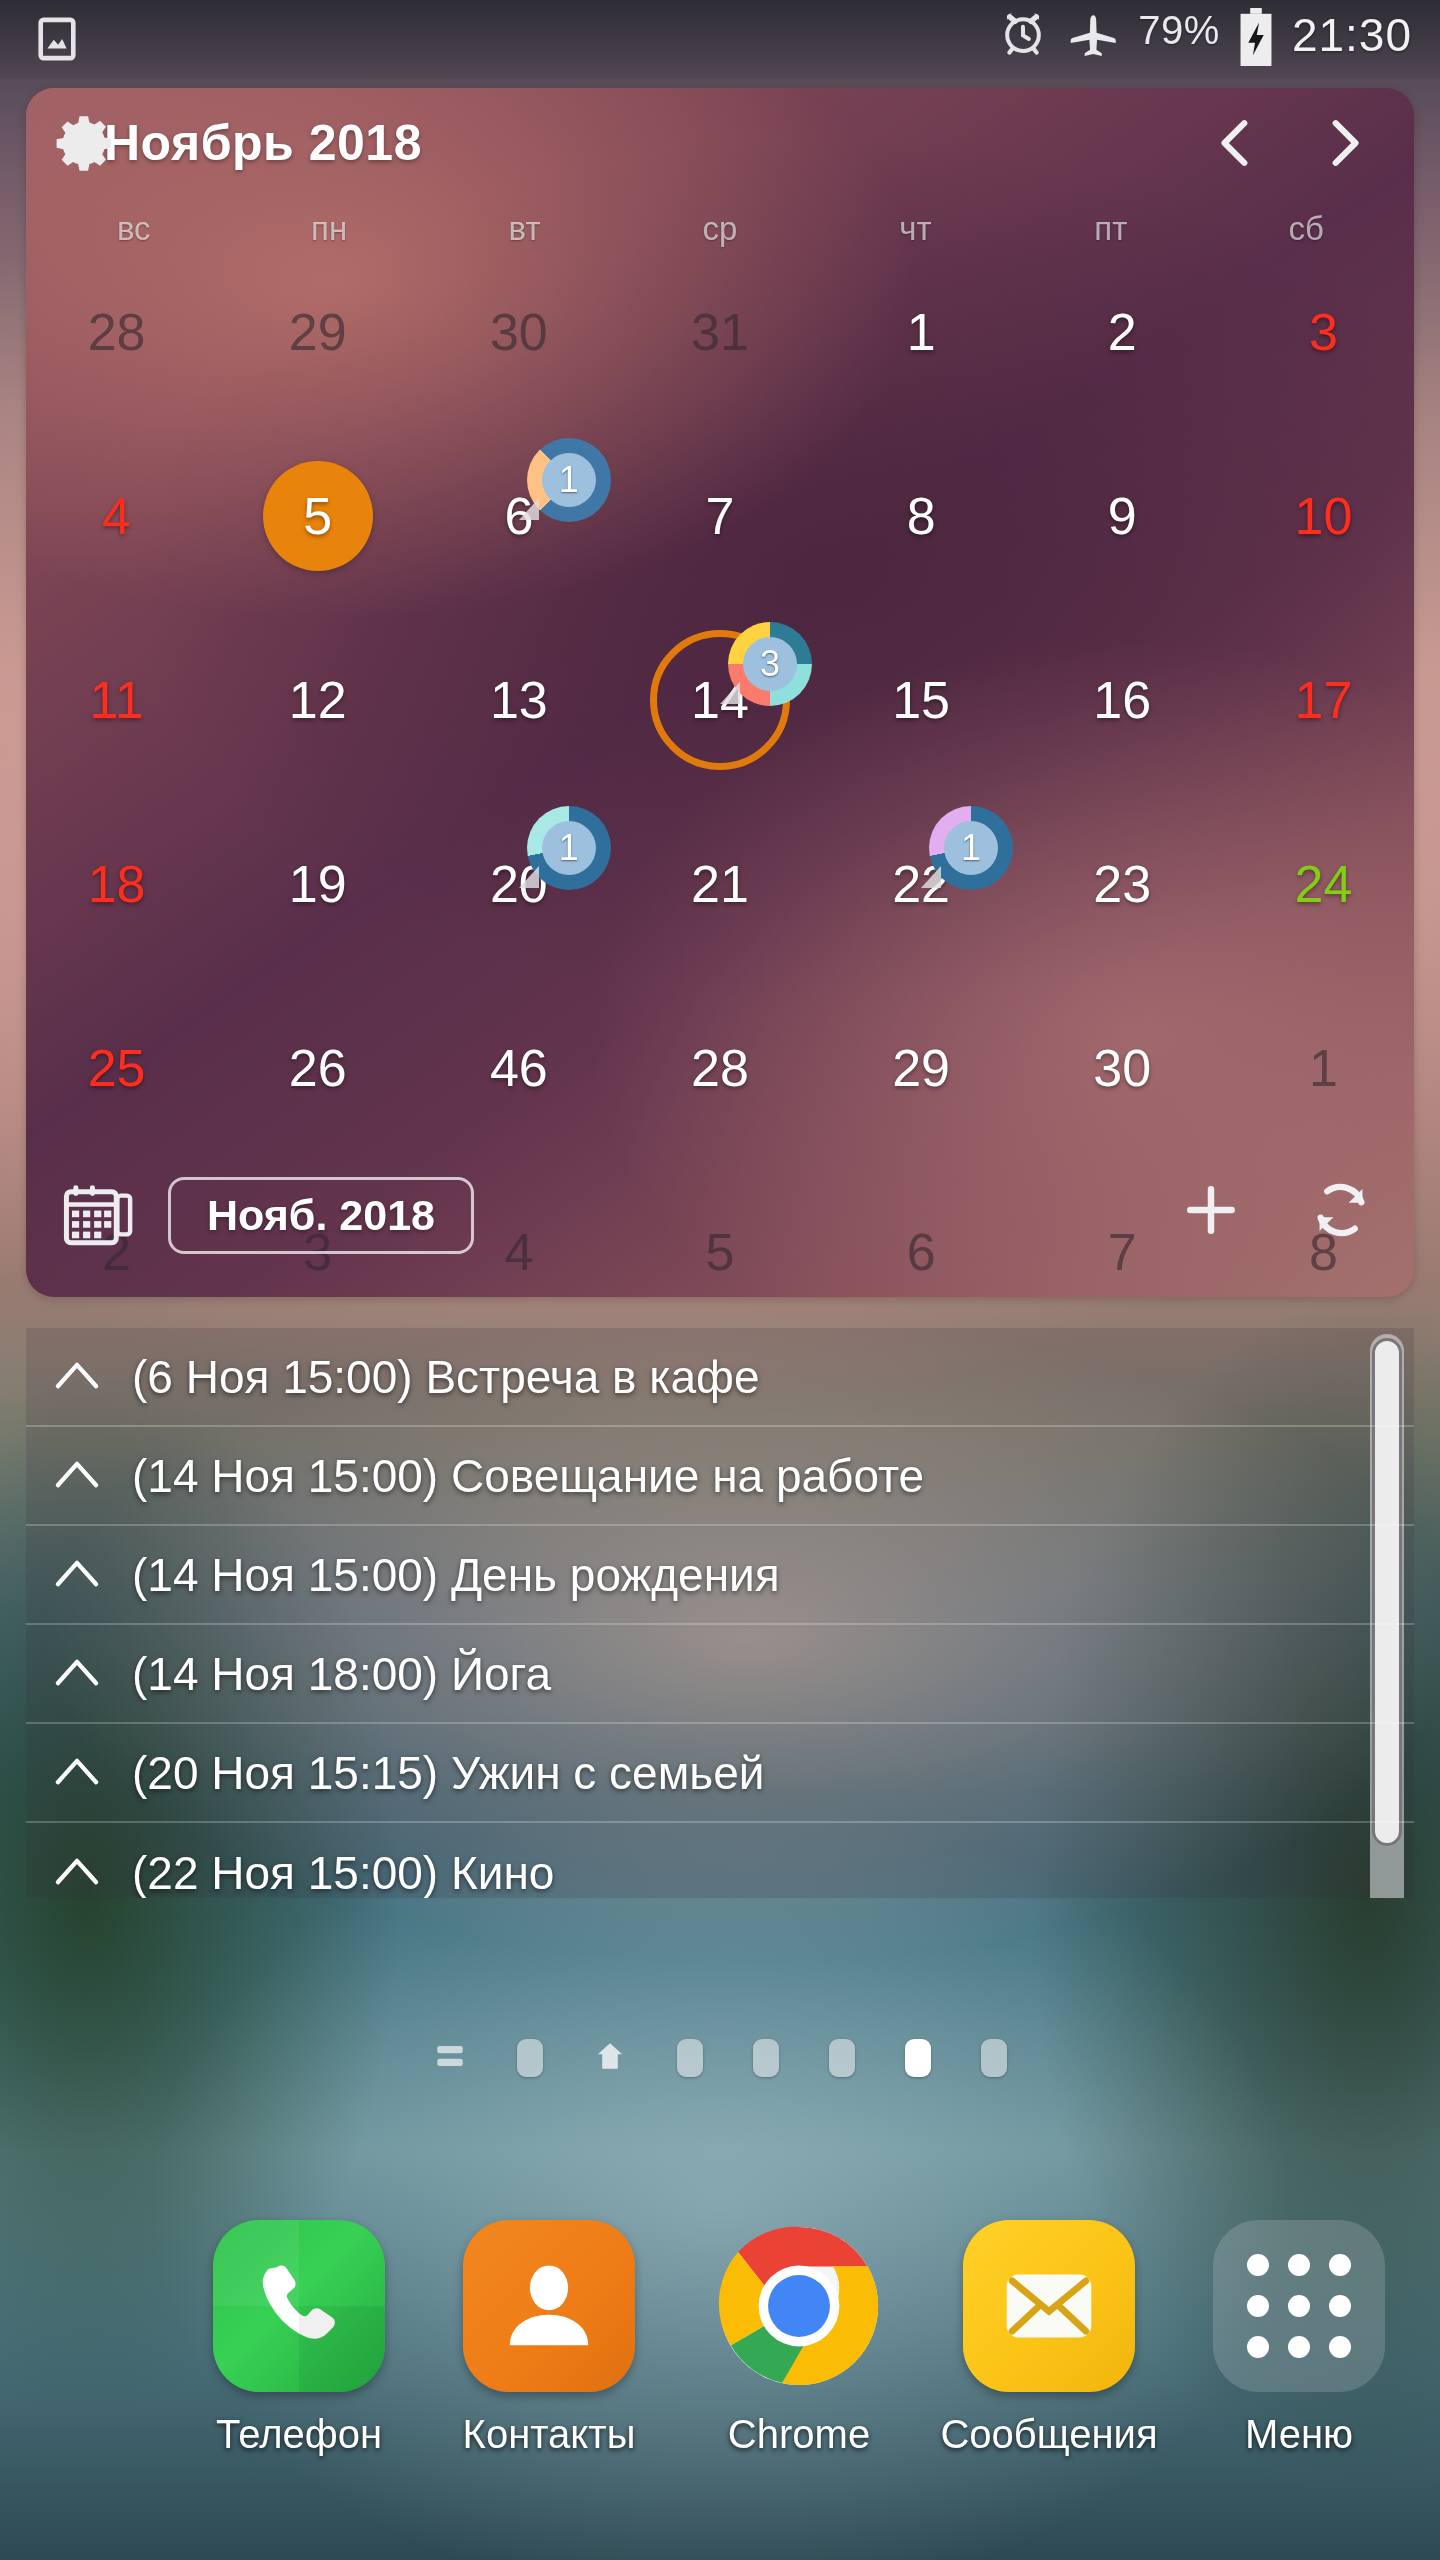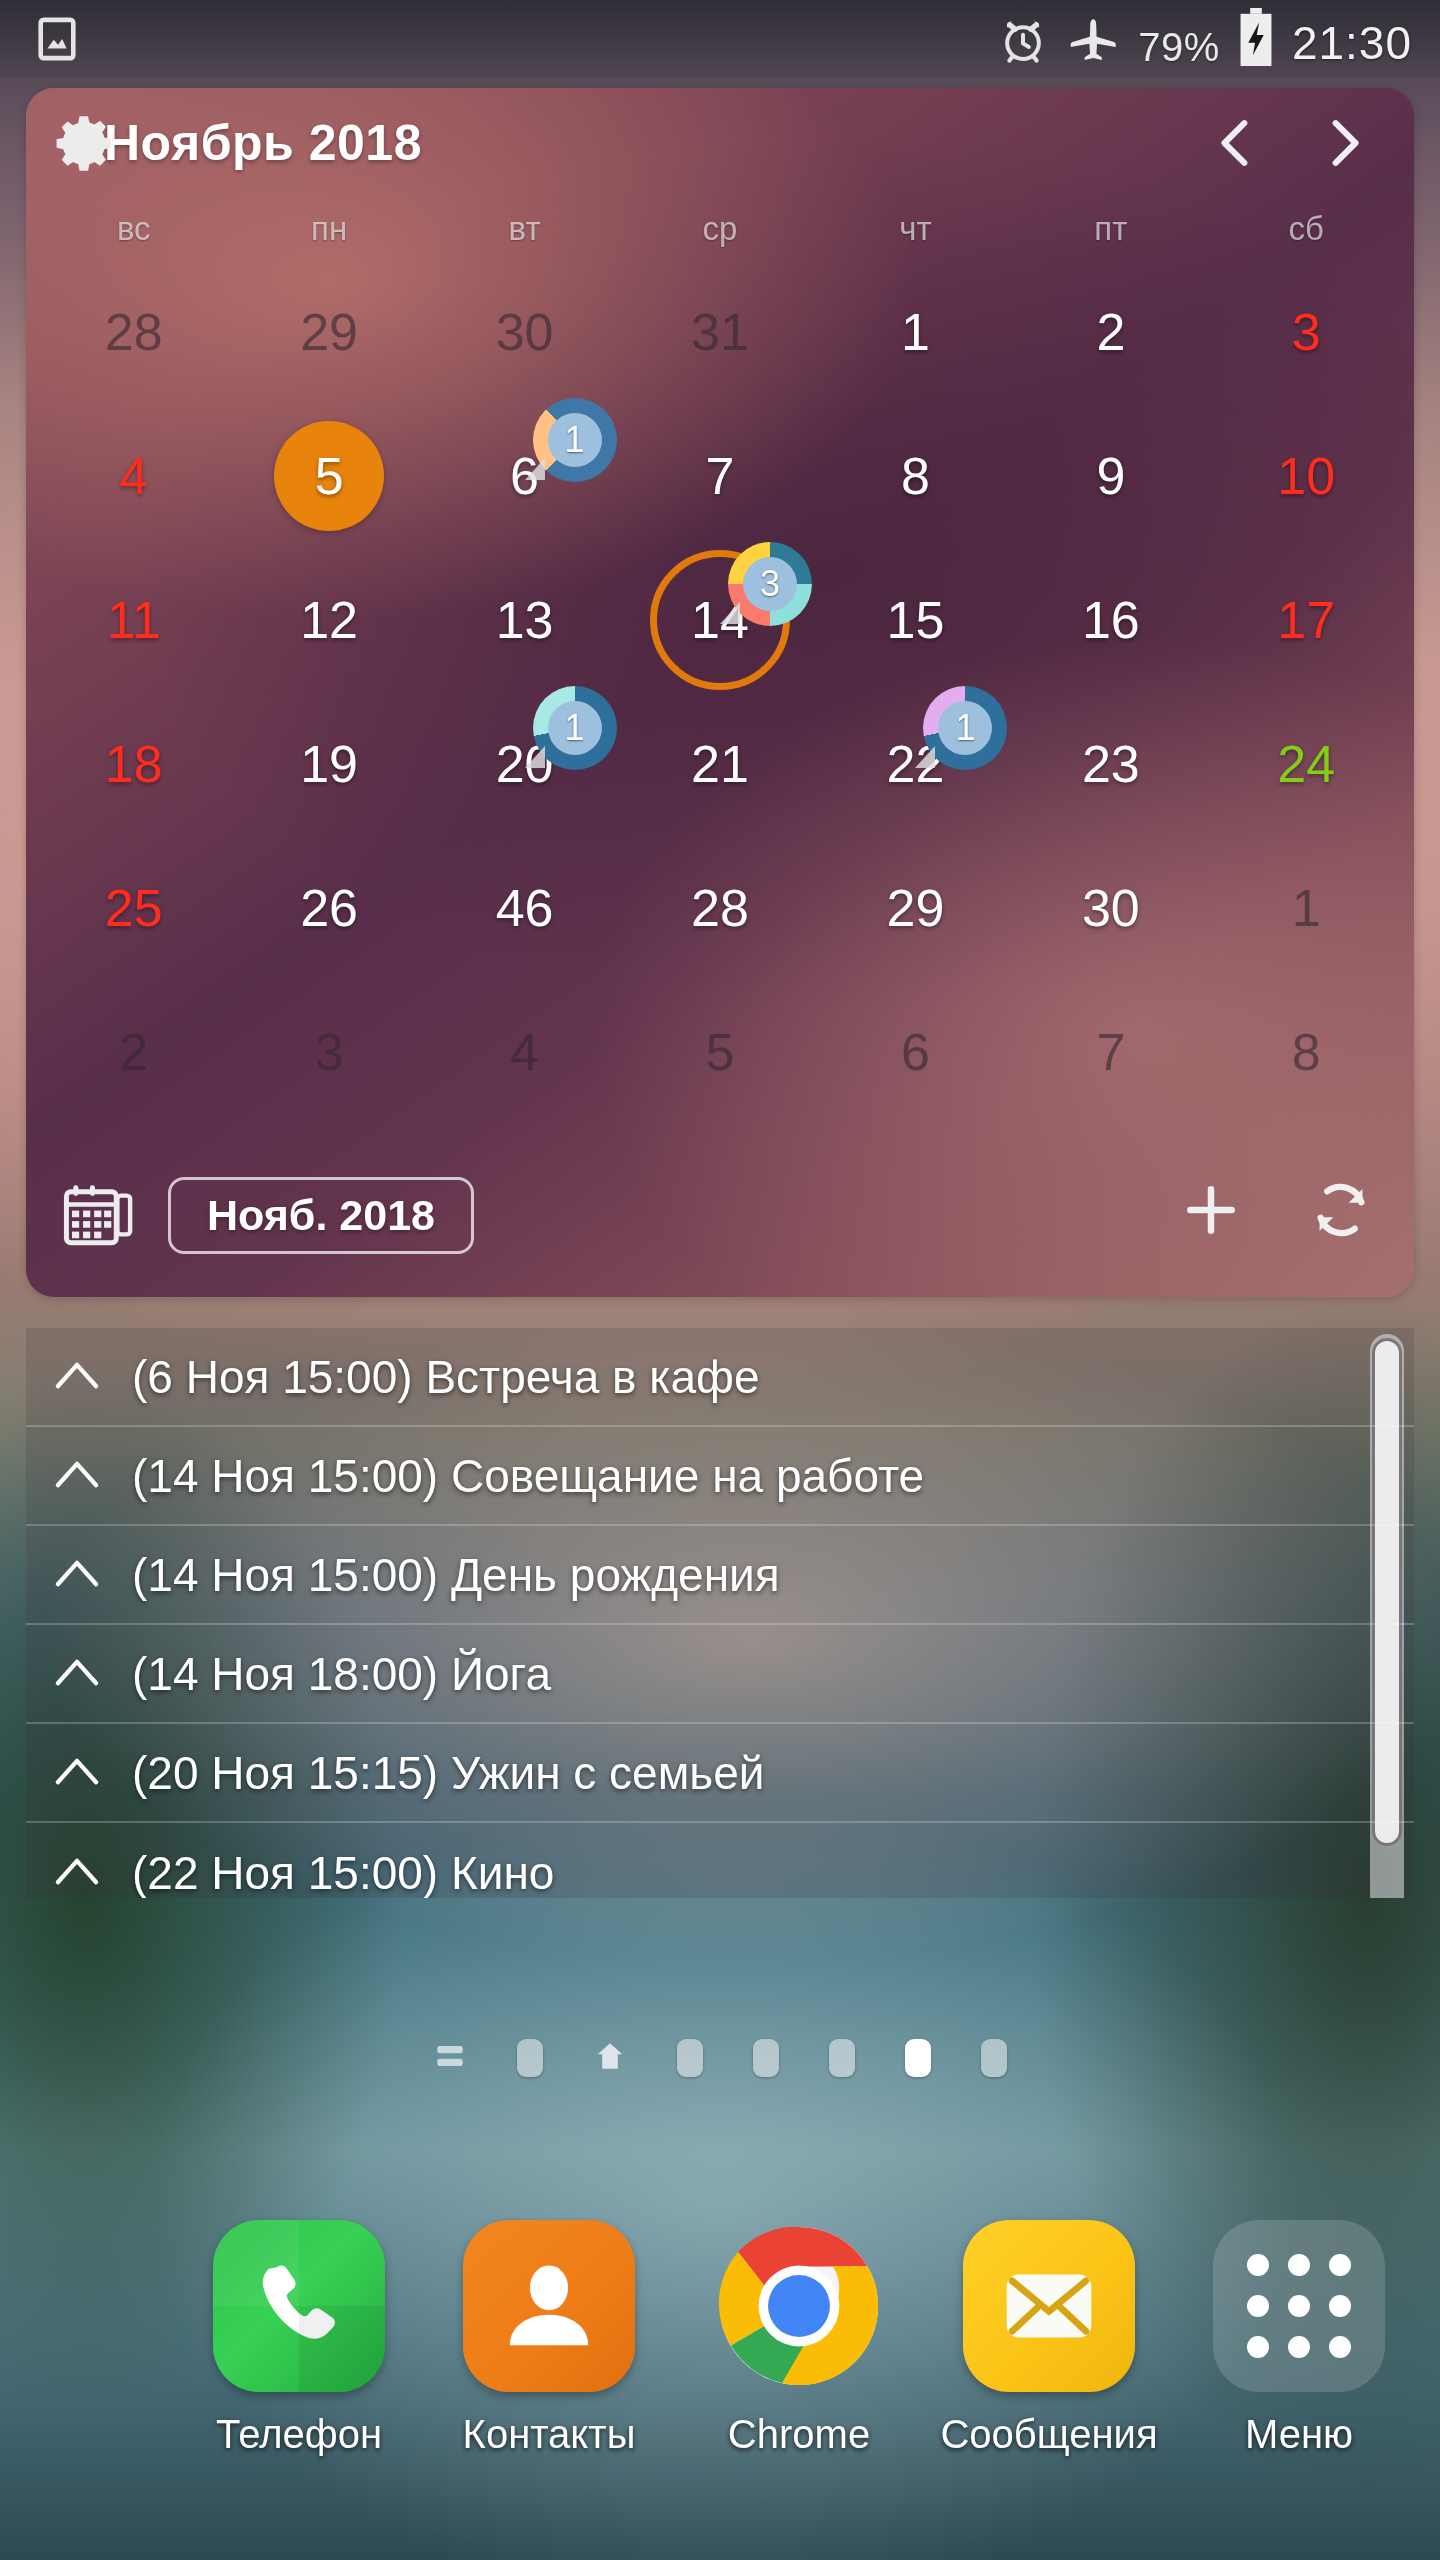--- a/index.html
+++ b/index.html
@@ -47,21 +47,21 @@
 
   
   #statusbar{
     position:absolute; top:0; left:0; width:1440px; height:78px;
     display:flex; align-items:center; justify-content:space-between;
     padding:0 28px 0 34px;
     background:linear-gradient(to bottom, rgba(28,26,32,.48), rgba(28,26,32,.10));
     z-index:40;
   }
   #statusbar .left{ display:flex; align-items:center; gap:16px; }
-  #statusbar .right{ display:flex; align-items:flex-end; gap:18px; }
+  #statusbar .right{ display:flex; align-items:flex-start; gap:18px; }
   .sb-text{ color:#e9e9ec; font-size:40px; font-weight:400; letter-spacing:.5px;
             text-shadow:0 1px 2px rgba(0,0,0,.45); }
   .sb-clock{ color:#f2f2f4; font-size:46px; font-weight:400; letter-spacing:1px;
              text-shadow:0 1px 3px rgba(0,0,0,.5); }
   .icon-sq{ display:block; }
 
   
   #widget{
     position:absolute; left:26px; top:88px; width:1388px; height:1209px;
     border-radius:28px;
@@ -100,20 +100,21 @@
   }
   #weekdays div{
     text-align:center; color:rgba(255,255,255,.62); font-size:33px; font-weight:400;
     text-shadow:0 1px 2px rgba(0,0,0,.35);
   }
 
   #grid{
     position:relative; z-index:3;
     display:grid; grid-template-columns:repeat(7,1fr); grid-template-rows:repeat(6,144px);
     padding:0 10px;
+    gap:40px;
   }
   .cell{ position:relative; display:flex; align-items:center; justify-content:center; }
   .daynum{
     font-size:52px; font-weight:400; color:#ffffff; position:relative; z-index:2;
     text-shadow:0 2px 4px rgba(0,0,0,.42);
   }
   .daynum.dim{ color:rgba(52,40,48,.62); text-shadow:none; }
   .daynum.weekend{ color:#ff2d1e; text-shadow:0 2px 4px rgba(0,0,0,.40); }
   .today-fill{
     position:absolute; width:110px; height:110px; border-radius:50%;

